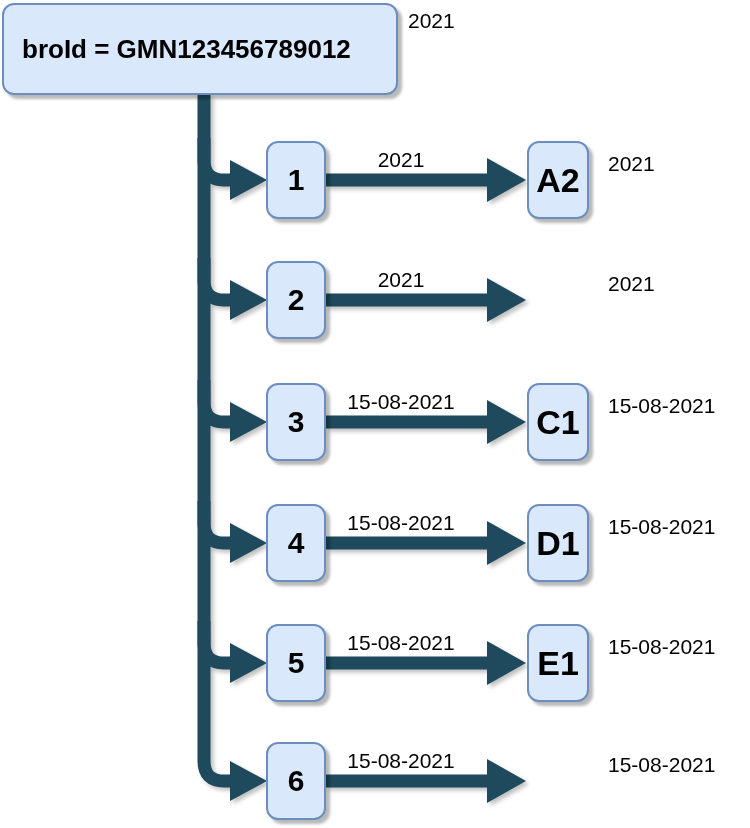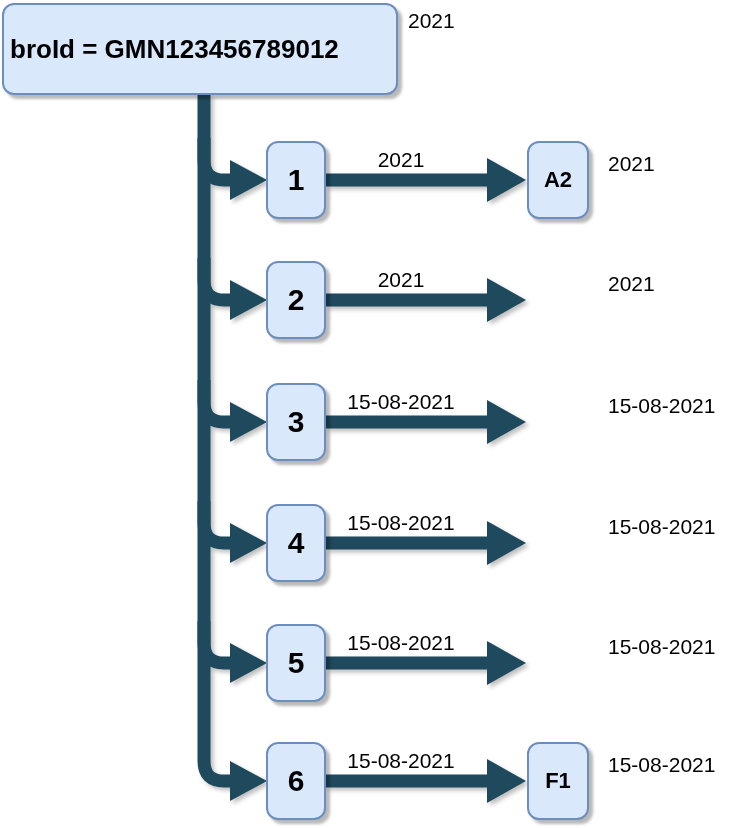--- a/index.html
+++ b/index.html
@@ -30,28 +30,28 @@
     border: 2px solid var(--node-border);
     border-radius: 12px;
     box-shadow: 4px 4px 3px rgba(0,0,0,0.28);
     display: flex;
     align-items: center;
     justify-content: center;
     font-weight: bold;
     color: var(--text);
   }
   .src-node { left: 266px; width: 60px; height: 78px; font-size: 30px; }
-  .tgt-node { left: 527px; width: 62px; height: 78px; font-size: 22px; }
+  .tgt-node { left: 527px; width: 62px; height: 78px; font-size: 34px; }
   .root-node {
     left: 2px; top: 3px;
     width: 396px; height: 92px;
     flex-direction: column;
     align-items: flex-start;
     justify-content: center;
-    padding-left: 6px;
+    padding-left: 18px;
     font-size: 26px;
     line-height: 31px;
     white-space: nowrap;
   }
   .edge-label {
     position: absolute;
     left: 286px;
     width: 230px;
     text-align: center;
     font-size: 21px;
@@ -116,28 +116,30 @@
   <div class="edge-label" style="top:148px">2021</div>
   <div class="node tgt-node" style="top:141px">A2</div>
   <div class="annotation" style="top:152px">2021</div>
 
   <div class="node src-node" style="top:261px">2</div>
   <div class="edge-label" style="top:268px">2021</div>
   <div class="annotation" style="top:272px">2021</div>
 
   <div class="node src-node" style="top:383px">3</div>
   <div class="edge-label" style="top:390px">15-08-2021</div>
+  <div class="node tgt-node" style="top:383px">C1</div>
   <div class="annotation" style="top:394px">15-08-2021</div>
 
   <div class="node src-node" style="top:504px">4</div>
   <div class="edge-label" style="top:511px">15-08-2021</div>
+  <div class="node tgt-node" style="top:504px">D1</div>
   <div class="annotation" style="top:515px">15-08-2021</div>
 
   <div class="node src-node" style="top:624px">5</div>
   <div class="edge-label" style="top:631px">15-08-2021</div>
+  <div class="node tgt-node" style="top:624px">E1</div>
   <div class="annotation" style="top:635px">15-08-2021</div>
 
   <div class="node src-node" style="top:742px">6</div>
   <div class="edge-label" style="top:749px">15-08-2021</div>
-  <div class="node tgt-node" style="top:742px">F1</div>
   <div class="annotation" style="top:753px">15-08-2021</div>
 
 </div>
 
 </body></html>

